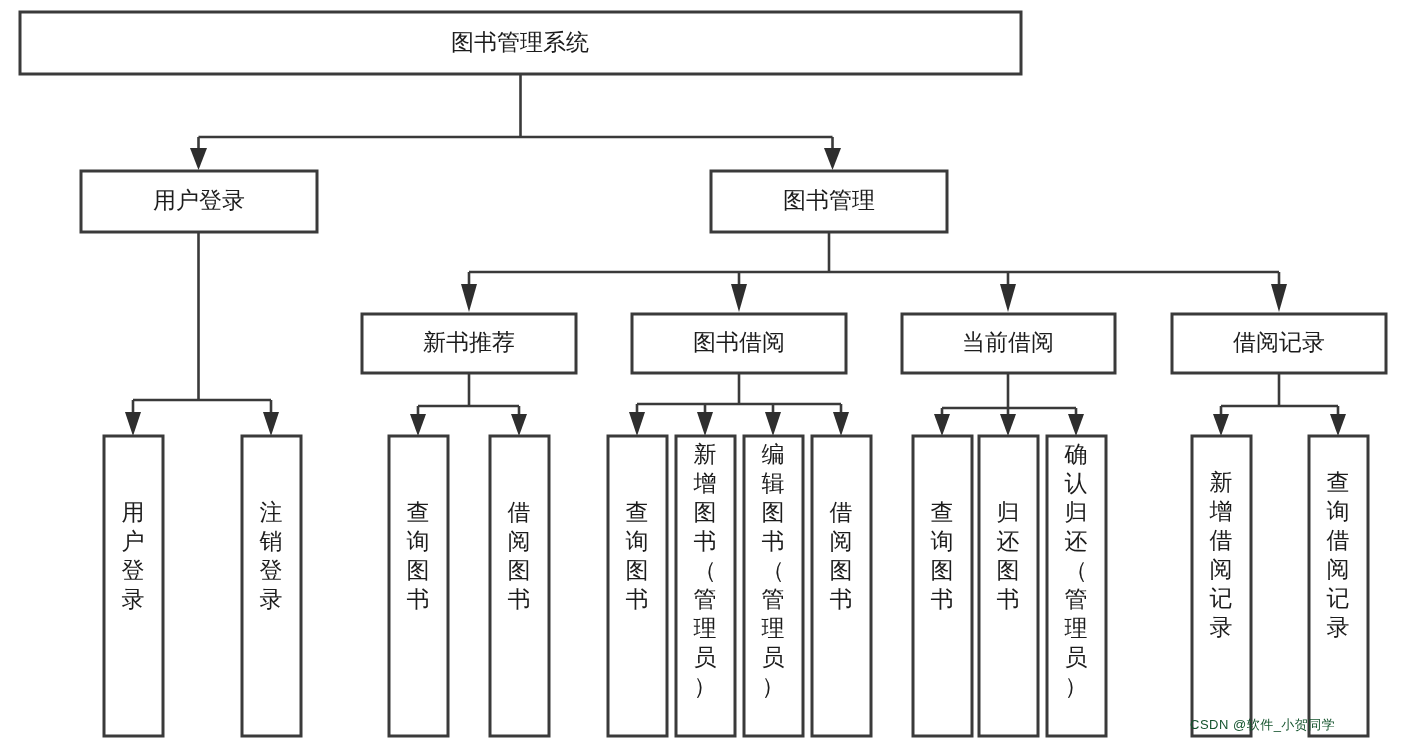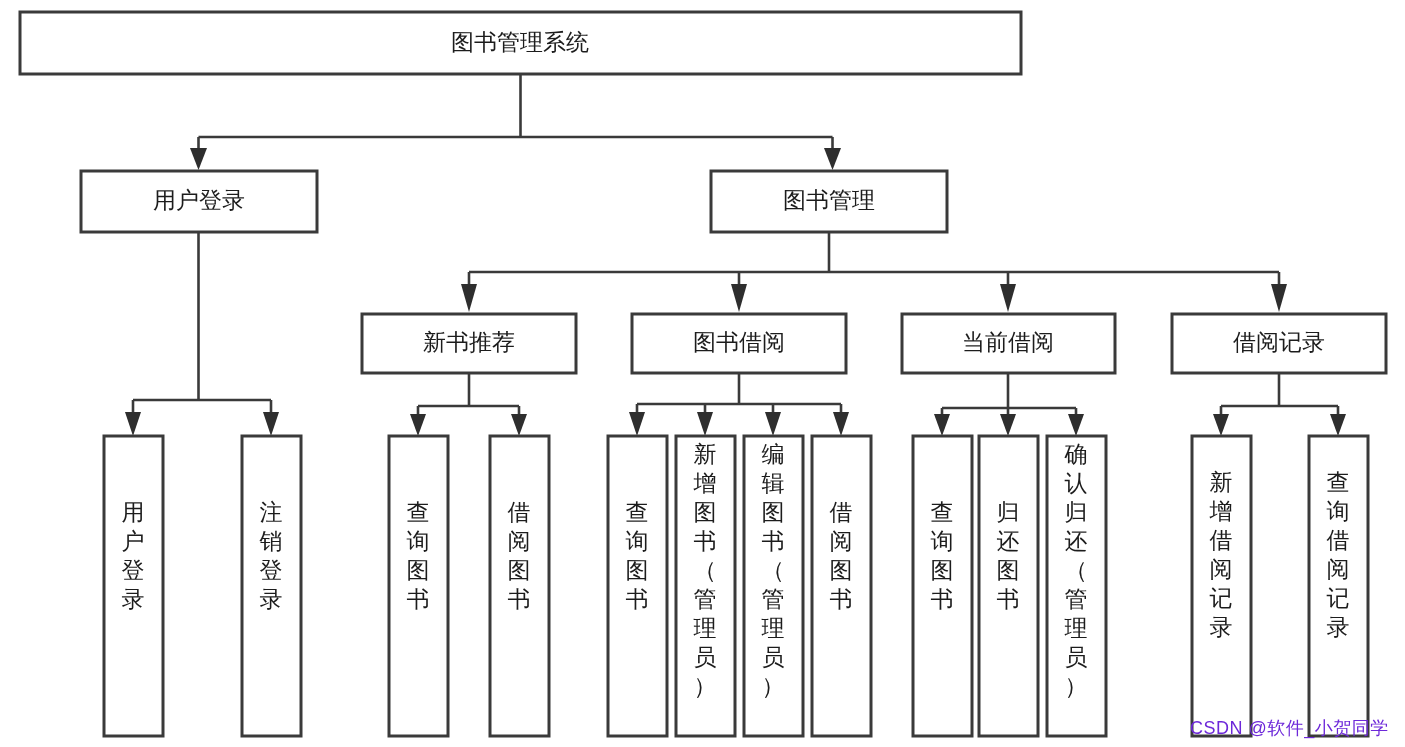--- a/index.html
+++ b/index.html
@@ -51,22 +51,22 @@
   }
   .node-label-v {
     font-family: "Liberation Sans", "DejaVu Sans", sans-serif;
     font-size: 23px;
     fill: #1c1c1c;
     text-anchor: middle;
   }
   .watermark-text {
     position: absolute;
     font-family: "Liberation Sans", "DejaVu Sans", sans-serif;
-    font-size: 18px;
-    color: #6d28d9;
+    font-size: 13px;
+    color: #14532d;
     white-space: nowrap;
     left: 1190px;
     top: 716px;
     letter-spacing: 0.5px;
   }
 </style>
 </head>
 <body>
 
 <div id="diagram-root">

